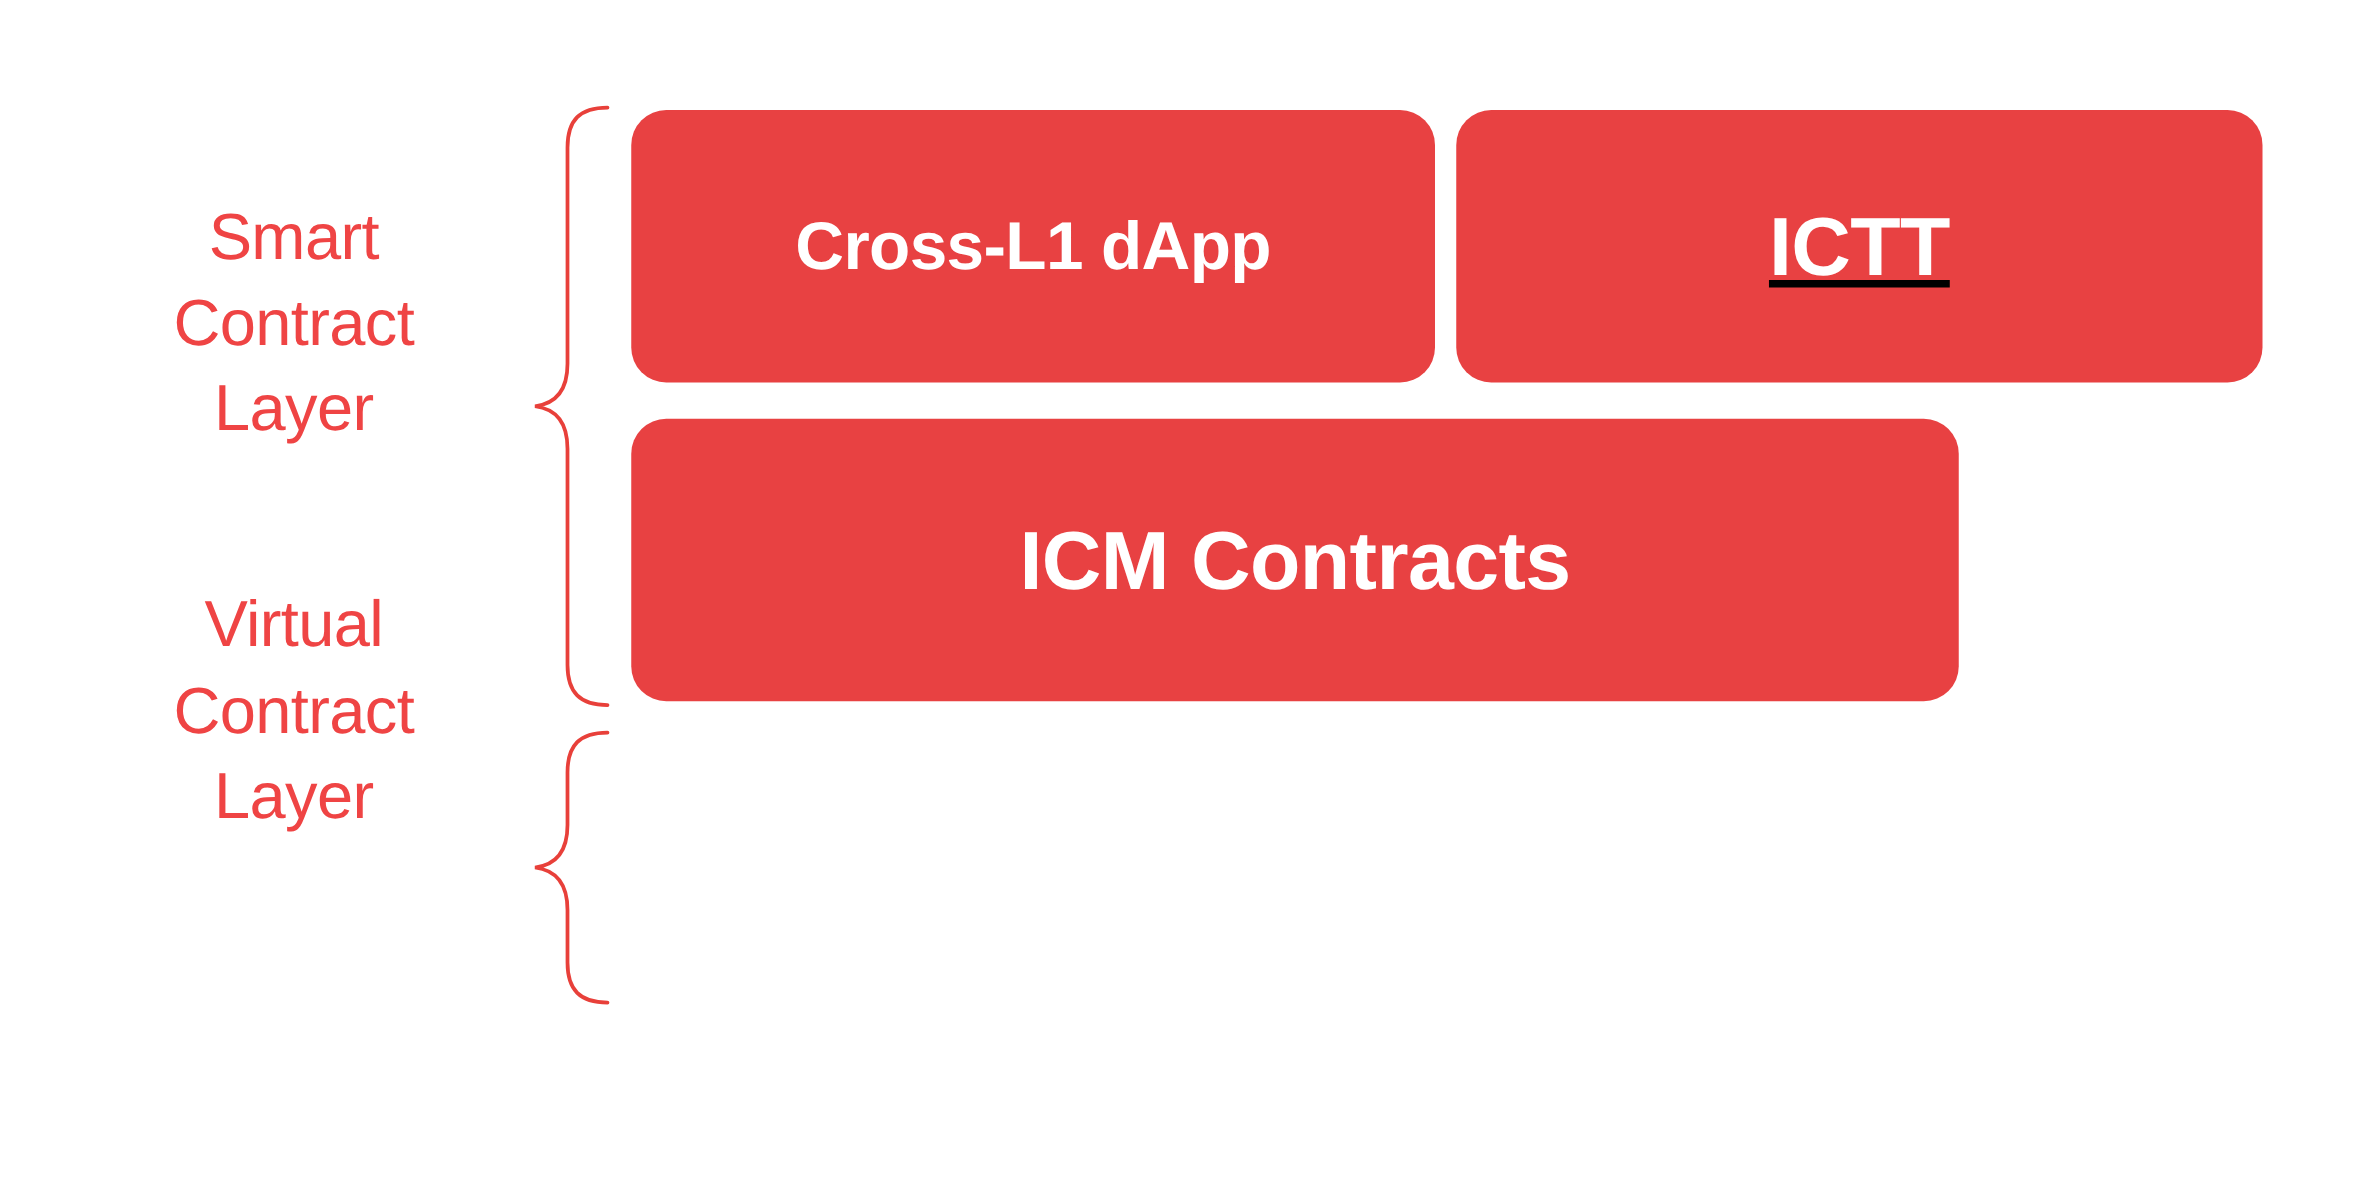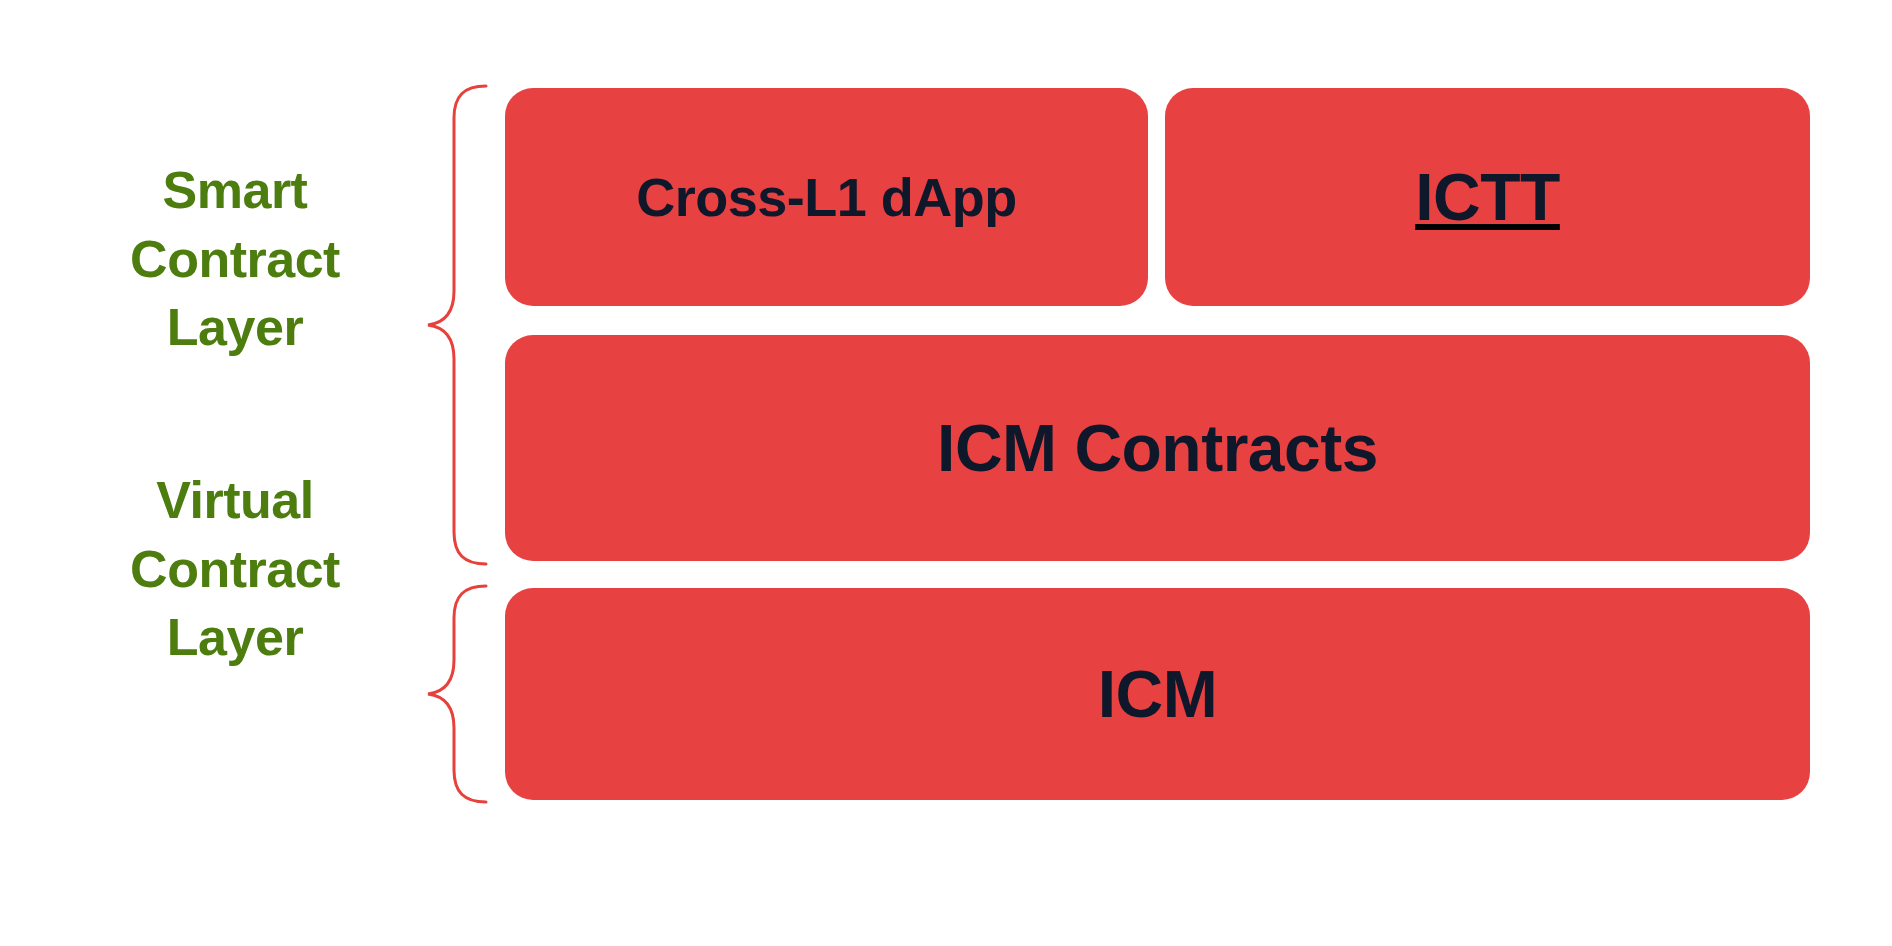--- a/index.html
+++ b/index.html
@@ -17,22 +17,22 @@
     position: relative;
     width: 1892px;
     height: 946px;
     background: #ffffff;
   }
 
   
   .group-label {
     position: absolute;
     text-align: center;
-    font-weight: bold;
-    color: #4d7c0f;
+    font-weight: normal;
+    color: #ef4444;
     font-size: 52px;
     line-height: 1.32;
     letter-spacing: -0.5px;
     white-space: pre-line;
     font-family: "Liberation Sans", sans-serif;
   }
   #label-smart-contract {
     left: 40px;
     top: 156px;
     width: 390px;
@@ -71,21 +71,21 @@
   .box {
     position: absolute;
     background: #E84142;
     border-radius: 28px;
     display: flex;
     align-items: center;
     justify-content: center;
     box-sizing: border-box;
   }
   .box-label {
-    color: #0f172a;
+    color: #ffffff;
     font-weight: bold;
     font-family: "Liberation Sans", sans-serif;
     letter-spacing: -0.5px;
     text-align: center;
     line-height: 1;
   }
 
   #box-cross-l1-dapp {
     left: 505px;
     top: 88px;
@@ -99,21 +99,21 @@
     top: 88px;
     width: 645px;
     height: 218px;
     text-decoration: underline;
   }
   #box-ictt .box-label { font-size: 66px; }
 
   #box-icm-contracts {
     left: 505px;
     top: 335px;
-    width: 1305px;
+    width: 1062px;
     height: 226px;
   }
   #box-icm-contracts .box-label { font-size: 66px; }
 
   #box-icm {
     left: 505px;
     top: 588px;
     width: 1305px;
     height: 212px;
   }
@@ -157,17 +157,14 @@
   </div>
 
   <div class="box" id="box-ictt">
     <span class="box-label">ICTT</span>
   </div>
 
   <div class="box" id="box-icm-contracts">
     <span class="box-label">ICM Contracts</span>
   </div>
 
-  <div class="box" id="box-icm">
-    <span class="box-label">ICM</span>
-  </div>
 
 </div>
 
 </body></html>

